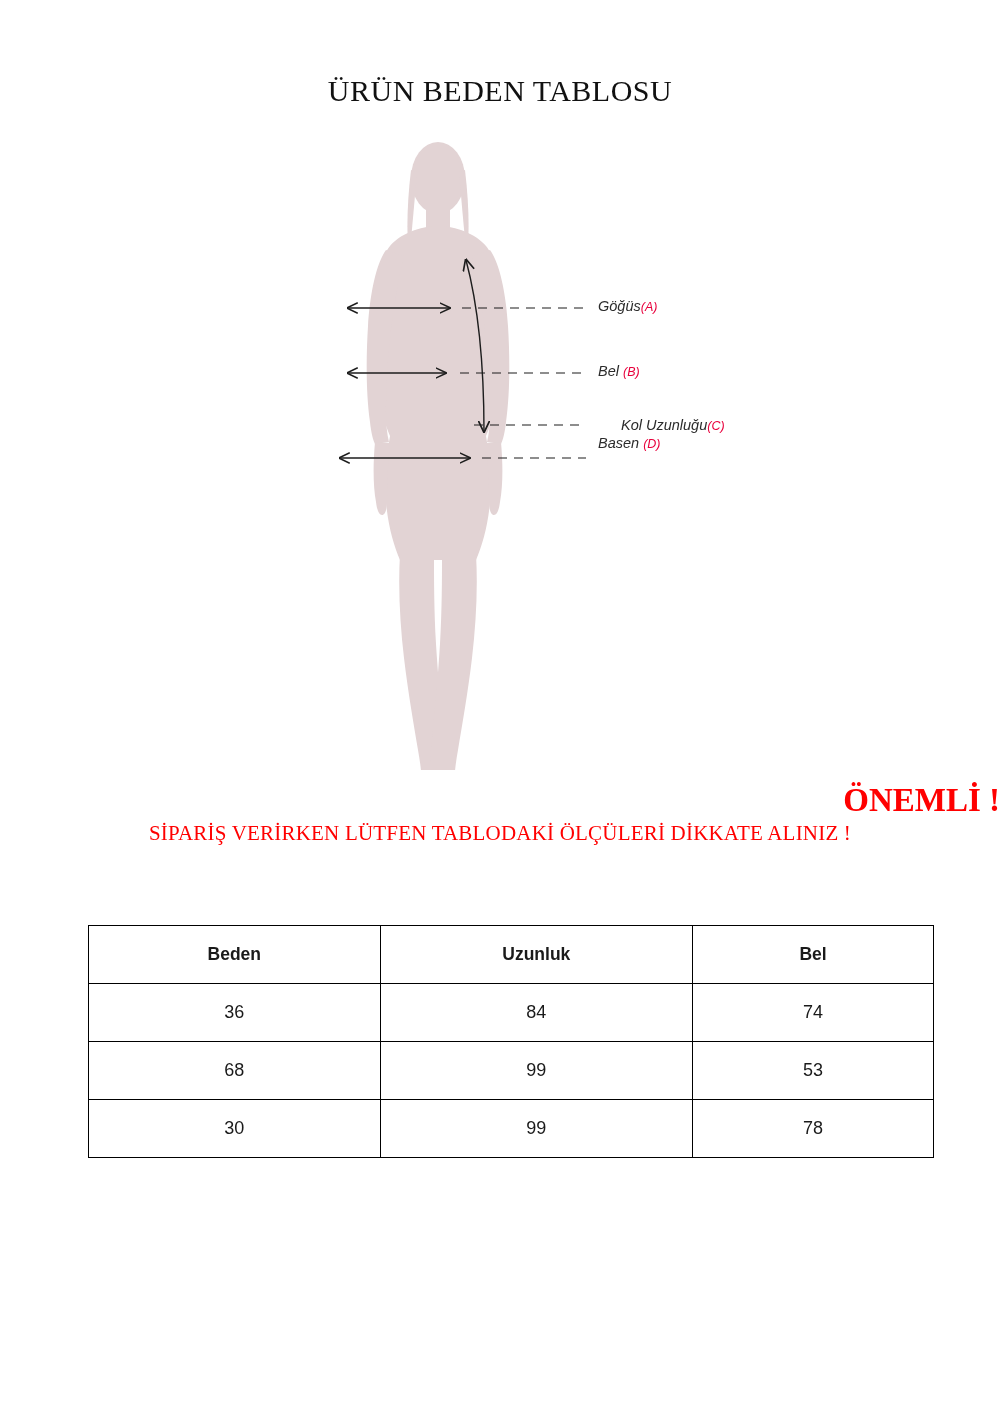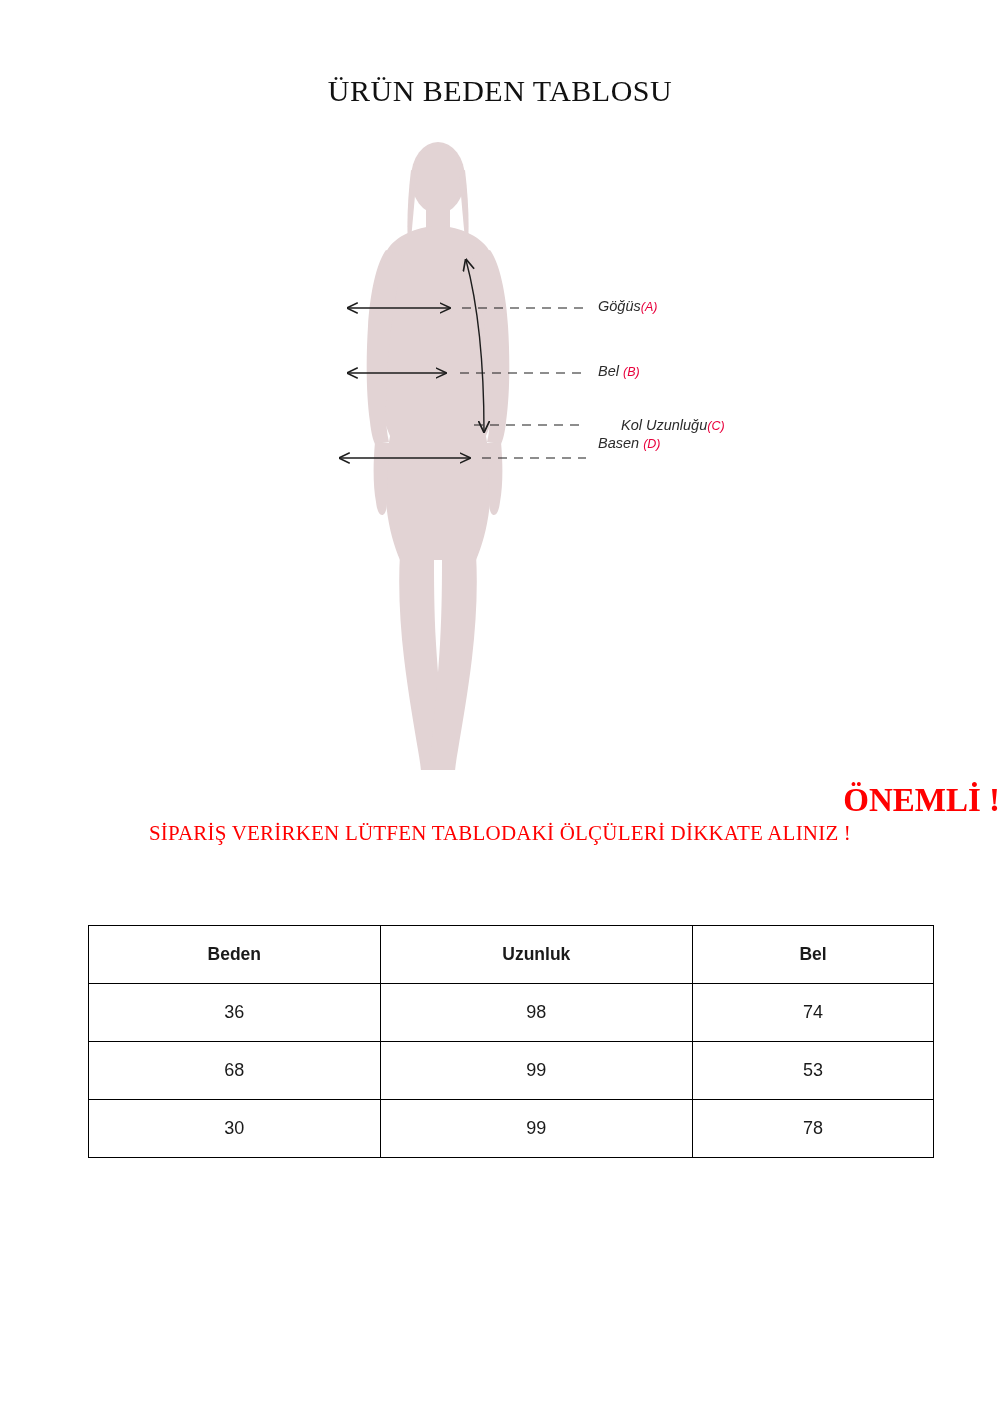--- a/index.html
+++ b/index.html
@@ -237,21 +237,21 @@
     <thead>
       <tr>
         <th>Beden</th>
         <th>Uzunluk</th>
         <th>Bel</th>
       </tr>
     </thead>
     <tbody>
       <tr>
         <td>36</td>
-        <td>98</td>
+        <td>84</td>
         <td>74</td>
       </tr>
       <tr>
         <td>68</td>
         <td>99</td>
         <td>53</td>
       </tr>
       <tr>
         <td>30</td>
         <td>99</td>

